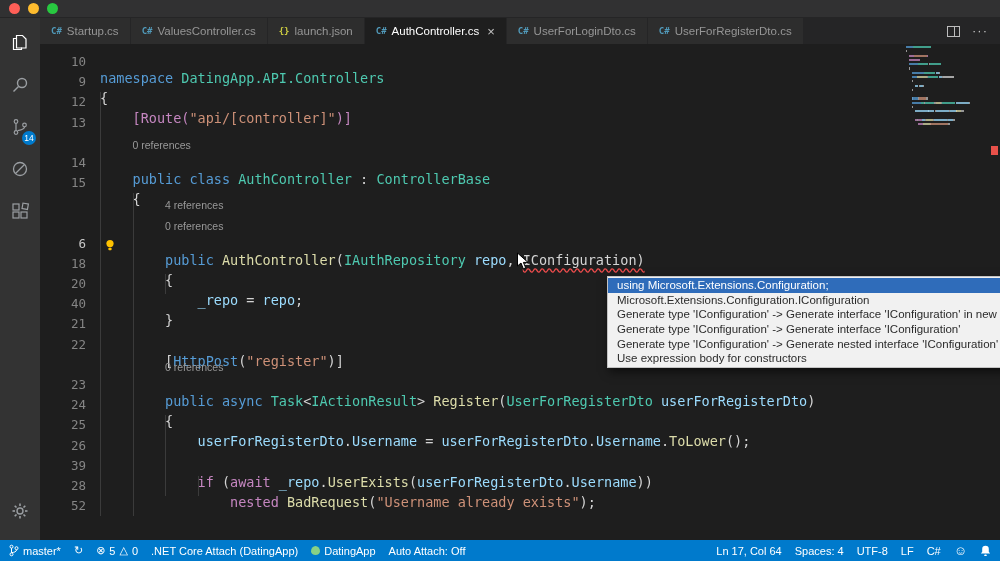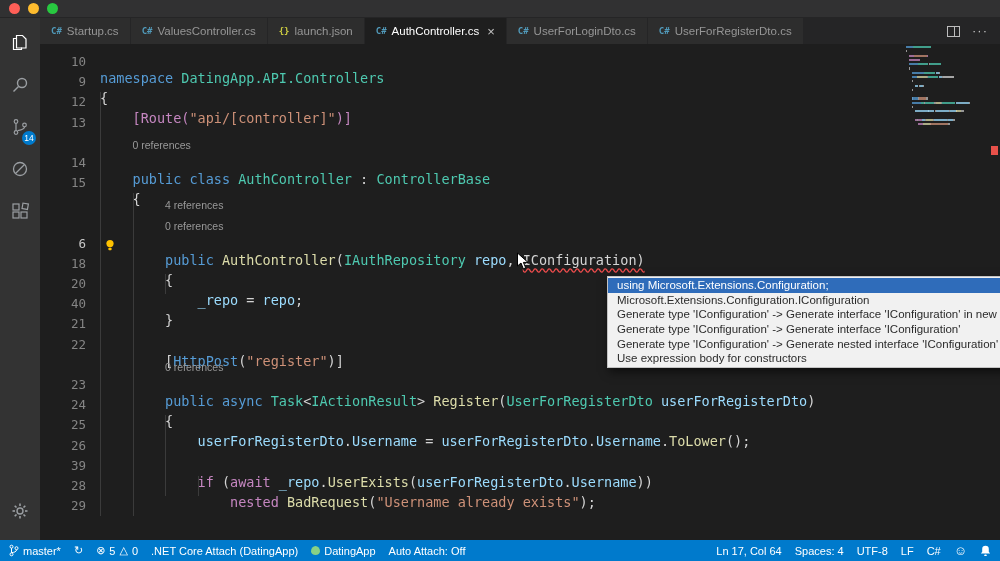--- a/index.html
+++ b/index.html
@@ -285,21 +285,21 @@
               <div class="guide" style="left: calc(0ch + 60px);"></div>
               <div class="guide" style="left: calc(4ch + 60px);"></div>
               <div class="guide" style="left: calc(8ch + 60px);"></div>
               <div class="guide" style="left: calc(12ch + 60px);"></div>
               <span class="ln">28</span>
               <span class="codeline"><span class="tok-pl">                </span><span class="tok-ctrl">nested </span><span class="tok-meth">BadRequest</span><span class="tok-pl">(</span><span class="tok-str">"Username already exists"</span><span class="tok-pl">);</span></span>
             </div>
             <div class="row">
               <div class="guide" style="left: calc(0ch + 60px);"></div>
               <div class="guide" style="left: calc(4ch + 60px);"></div>
-              <span class="ln">29</span>
+              <span class="ln">52</span>
               <span class="codeline"></span>
             </div>
           </div>
 
         <div class="minimap" id="minimap">
             <div class="mm-row">
               <span style="width: 7.2px; background: rgb(86, 156, 214);"></span>
               <span style="width: 18px; background: rgb(78, 201, 176);"></span>
             </div>
             <div class="mm-row">

